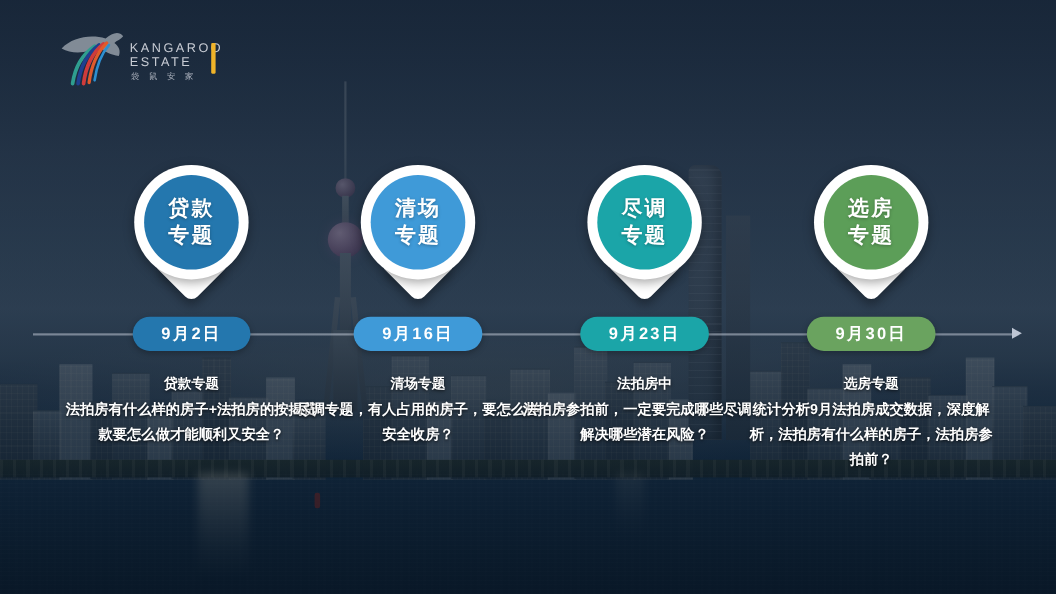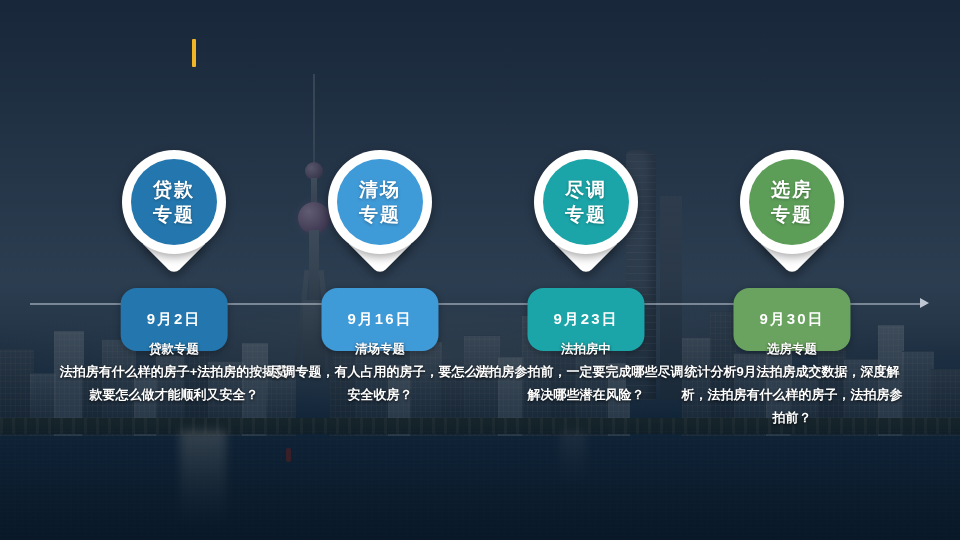--- a/index.html
+++ b/index.html
@@ -206,21 +206,21 @@
   }
   .pin .ptxt {
     position:absolute; left:0; top:0; width:104px; height:104px;
     display:flex; flex-direction:column; align-items:center; justify-content:center;
     color:#fff; font-size:19px; font-weight:bold; line-height:25px; letter-spacing:2px;
     text-shadow: 0 1px 3px rgba(0,0,0,0.30);
   }
 
   .datepill {
     position:absolute; left:50%; transform:translateX(-50%); top:288px;
-    height:31px; padding:16px 26px; border-radius:16px;
+    height:31px; padding:0 26px; border-radius:16px;
     display:flex; align-items:center; justify-content:center;
     color:#fff; font-size:15px; font-weight:bold; letter-spacing:2px;
     white-space:nowrap;
     box-shadow: 0 2px 6px rgba(0,0,0,0.28);
   }
 
   .subject {
     position:absolute; left:50%; transform:translateX(-50%); top:338px;
     width:224px; text-align:center;
     color:#ffffff; font-size:12.5px; font-weight:bold; line-height:22px;
@@ -293,20 +293,36 @@
   <div class="bg-water">
     <div class="water-tex"></div>
   </div>
   <div class="water-glint"></div>
   <div class="water-glint b"></div>
   <div class="buoy"></div>
   <div class="bg-tint"></div>
 
   <div class="header">
 
+    <div class="logo">
+      <svg width="132" height="56" viewBox="0 0 132 56">
+        <path d="M4 20 C14 10, 30 7, 44 11 C50 6, 56 4, 60 9 C58 12, 54 13, 52 15
+                 C56 18, 58 22, 56 27 C49 26, 43 23, 39 19 C28 24, 14 26, 4 20 Z" fill="#8a949e" opacity="0.92"></path>
+        <path d="M14 52 C16 38, 22 26, 34 18" stroke="#2f9e8f" stroke-width="3.4" fill="none" stroke-linecap="round"></path>
+        <path d="M19 52 C21 37, 27 25, 38 17" stroke="#1f3f8f" stroke-width="3.4" fill="none" stroke-linecap="round"></path>
+        <path d="M24 52 C26 36, 32 24, 42 16" stroke="#cf3b3b" stroke-width="3.4" fill="none" stroke-linecap="round"></path>
+        <path d="M29 51 C31 36, 36 24, 45 15" stroke="#e05a2b" stroke-width="3.0" fill="none" stroke-linecap="round"></path>
+        <path d="M34 49 C36 35, 40 25, 47 17" stroke="#2d8fd0" stroke-width="2.4" fill="none" stroke-linecap="round"></path>
+      </svg>
+      <div class="logo-en">
+        <div>KANGAROO</div>
+        <div>ESTATE</div>
+      </div>
+      <div class="logo-cn">袋 鼠 安 家</div>
+    </div>
 
     <div class="title-accent" style="background: rgb(240, 180, 41);"></div>
   </div>
 
   <div class="tl-line"></div>
   <div class="tl-arrow" style="border-left-color: rgb(190, 198, 212);"></div>
 
   <div class="col" style="left:54px;">
     <div class="pin">
       <div class="tip"></div>

